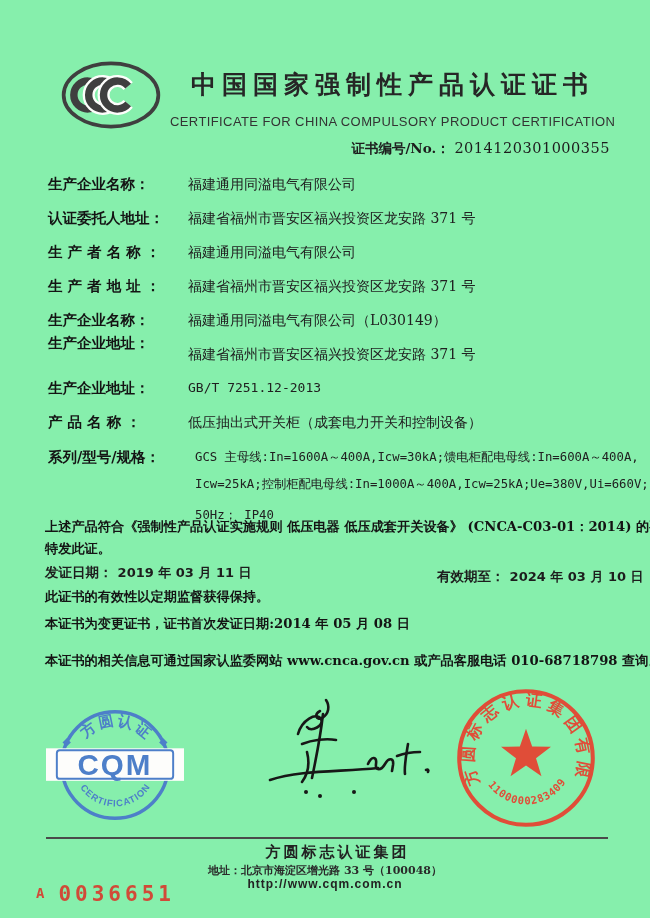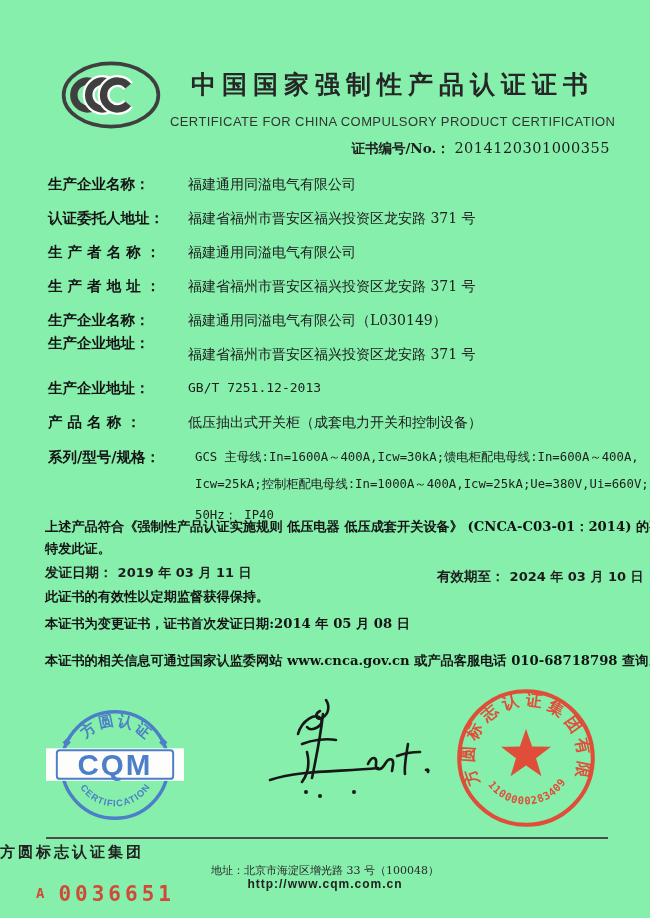--- a/index.html
+++ b/index.html
@@ -21,24 +21,24 @@
   .fvalue { position:absolute; left:188px; font-size:14px; white-space:pre; color:#202020;}
   .mono   { font-family:"DejaVu Sans Mono", monospace; font-size:13px; }
   .specline { position:absolute; left:195px; font-size:12.3px; white-space:nowrap;
               font-family:"DejaVu Sans Mono", monospace; color:#202020;}
   .stmt { position:absolute; left:45px; width:570px; font-size:13.2px; font-weight:700; white-space:nowrap; color:#141414;}
   .note { position:absolute; left:45px; font-size:13.2px; font-weight:700; white-space:nowrap; color:#141414;text-align:right;}
   .dlabel { font-size:13.5px; font-weight:700; }
   .dvalue { font-size:13.5px; font-weight:600; font-family:"DejaVu Sans", sans-serif; font-size:13px;}
   
   .divider { position:absolute; left:46px; top:837px; width:562px; height:2px; background:#4a4a4a; }
-  .footer-org { position:absolute; left:0; top:843px; width:650px; text-align:left;
-                font-size:15px; font-weight:800; letter-spacing:3px; color:#222;}
+  .footer-org { position:absolute; left:0; top:843px; width:650px; text-align:center;
+                font-size:15px; font-weight:800; letter-spacing:3px; color:#222;padding-left:25px;}
   .footer-addr { position:absolute; left:0; top:863px; width:650px; text-align:center;
-                 font-size:11px; font-weight:400; color:#2a2a2a;}
+                 font-size:11px; font-weight:700; color:#2a2a2a;}
   .footer-url { position:absolute; left:0; top:877px; width:650px; text-align:center;
                 font-size:12px; font-weight:800; letter-spacing:1px; color:#222;
                 font-family:"Liberation Sans", sans-serif;}
   .serial { position:absolute; left:36px; top:882px; color:#d14a38;
             font-family:"DejaVu Sans Mono", monospace; white-space:nowrap;font-weight:bold;}
   .serial .pfx { font-size:14px; margin-right:14px; vertical-align:3px;}
   .serial .digits { font-size:21px; letter-spacing:4px; }
 </style>
 </head>
 <body>

